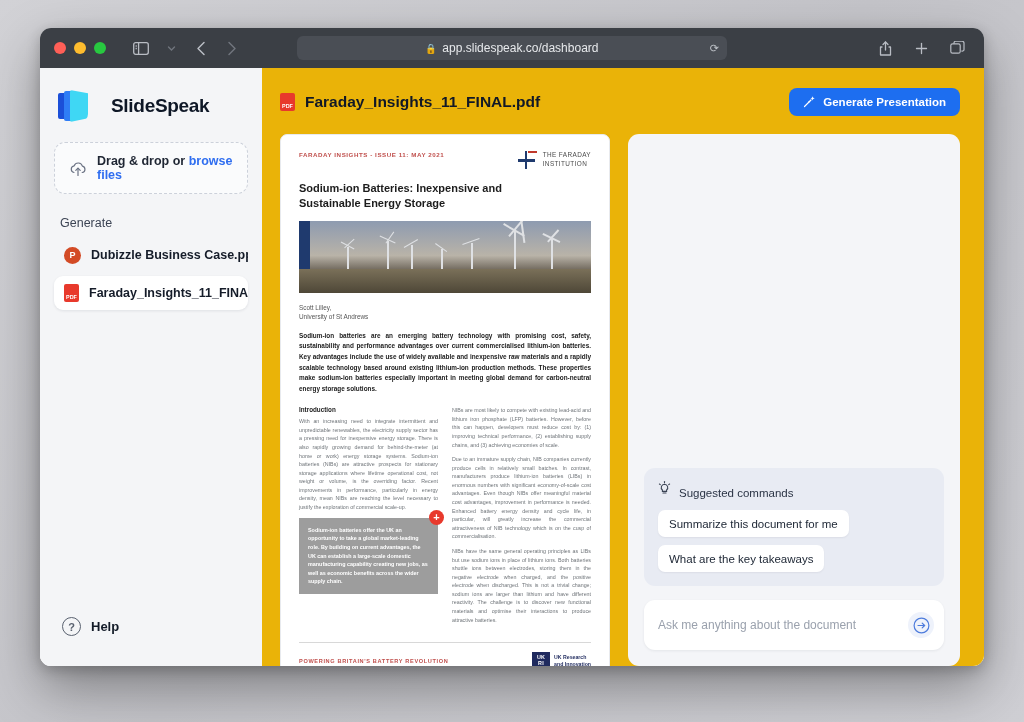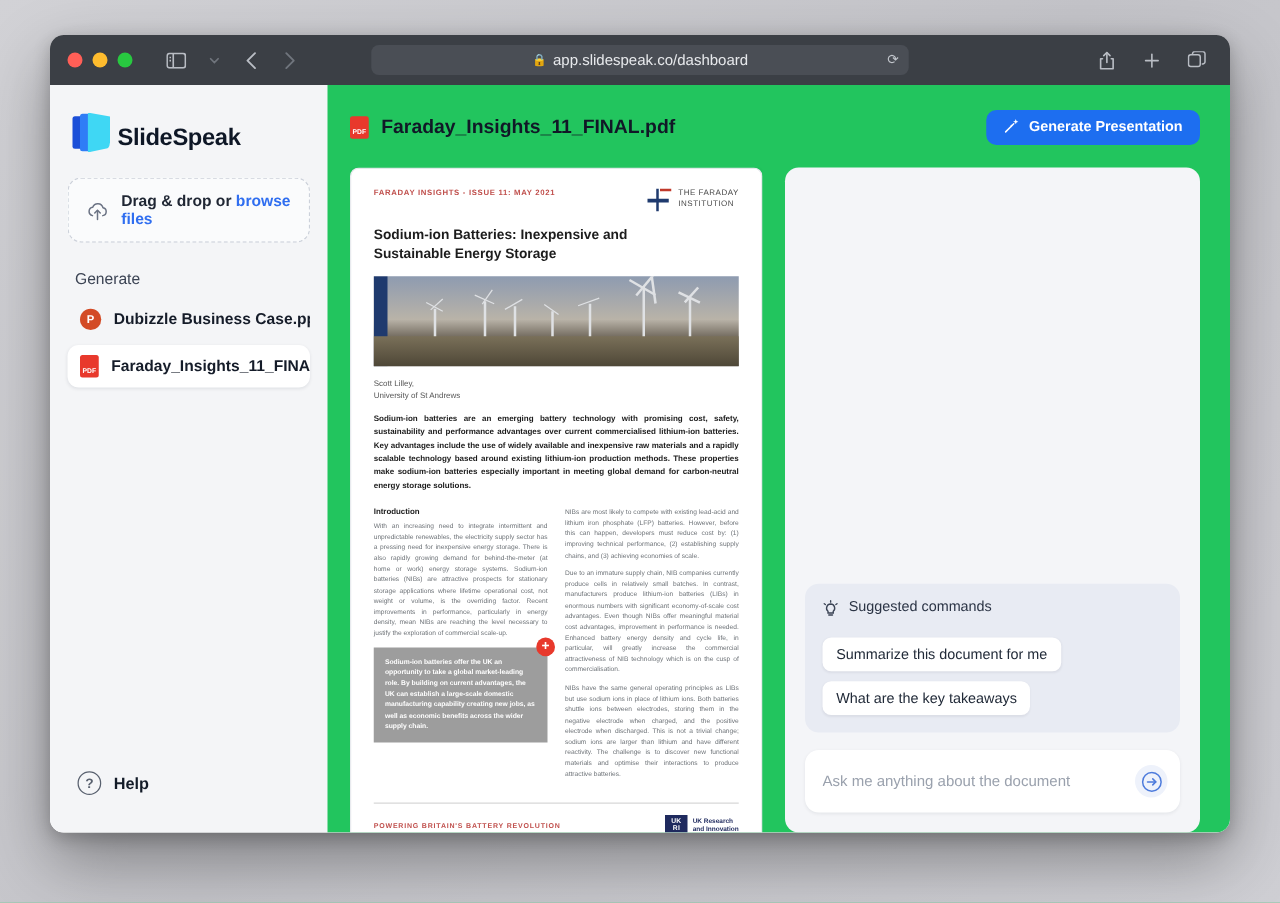--- a/index.html
+++ b/index.html
@@ -76,21 +76,21 @@
 
   
   .app { flex: 1; display: flex; background: #f4f5f7; min-height: 0; }
 
   .sidebar {
     width: 222px; flex: none;
     background: #f4f5f7;
     display: flex; flex-direction: column;
     padding: 18px 14px 12px 14px;
   }
-  .brand { display: flex; align-items: flex-end; gap: 6px; padding: 4px 4px 0 4px; margin-bottom: 20px; }
+  .brand { display: flex; align-items: center; gap: 23px; padding: 4px 4px 0 4px; margin-bottom: 20px; }
   .logo { position: relative; width: 30px; height: 32px; }
   .logo .b1 { position:absolute; left:0; top:3px; width:9px; height:26px; background:#1b4fd8; border-radius:2px 0 0 2px; }
   .logo .b2 { position:absolute; left:6px; top:1px; width:10px; height:30px; background:#2f7df6; border-radius:2px; }
   .logo .b3 {
     position:absolute; left:12px; top:0px; width:18px; height:32px;
     background:#3fd7f4; border-radius:2px 3px 8px 2px;
     clip-path: polygon(0 0, 100% 10%, 100% 88%, 0 100%);
   }
   .brand-name { font-size: 19px; font-weight: bold; color: #0e1726; letter-spacing: -0.3px; }
 
@@ -158,21 +158,21 @@
     background: #eef0f3; color: #6b7384;
     display: flex; align-items: center; justify-content: center;
     flex: none;
   }
   .user-text { flex: 1; min-width: 0; }
   .user-email { font-size: 12px; font-weight: bold; color: #121a27; white-space: nowrap; overflow: hidden; }
   .user-plan { font-size: 10.5px; color: #9aa1ad; margin-top: 1px; }
   .dots { color: #222935; font-size: 15px; letter-spacing: 1px; padding-bottom: 6px; }
 
   
-  .main { flex: 1; background: #22c55e; padding: 20px 24px 0 18px; display: flex; flex-direction: column; min-width: 0; }
+  .main { flex: 1; background: #eab308; padding: 20px 24px 0 18px; display: flex; flex-direction: column; min-width: 0; }
   .main-head { display: flex; align-items: center; margin-bottom: 18px; flex: none; }
   .main-title { font-size: 15.5px; font-weight: bold; color: #111827; margin-left: 10px; }
   .gen-btn {
     margin-left: auto;
     background: #1d6ef0; color: #fff;
     border: none; border-radius: 8px;
     height: 28px; padding: 0 14px;
     font-size: 11.5px; font-weight: bold;
     display: flex; align-items: center; gap: 7px;
     font-family: inherit;
@@ -274,21 +274,21 @@
   .bot-avatar i { width: 8px; height: 12px; background: #eaf8ff; border-radius: 1px 3px 4px 1px; display:block; }
   .bot-text { font-size: 12px; color: #1b2434; }
 
   .chat-spacer { flex: 1; min-height: 10px; }
 
   .suggest {
     background: #e8ebf3; border-radius: 11px;
     padding: 13px 14px 14px 14px;
     margin-bottom: 14px;
   }
-  .suggest-head { display: flex; align-items: flex-start; gap: 8px; margin-bottom: 11px; }
+  .suggest-head { display: flex; align-items: flex-end; gap: 8px; margin-bottom: 11px; }
   .suggest-label { font-size: 11.5px; color: #2b3445; }
   .chip {
     background: #fff; border-radius: 7px;
     height: 27px; display: inline-flex; align-items: center;
     padding: 0 11px; margin-bottom: 8px;
     font-size: 11.5px; color: #212a38;
     box-shadow: 0 1px 2px rgba(16,24,40,0.06);
   }
   .chip:last-child { margin-bottom: 0; }
 

